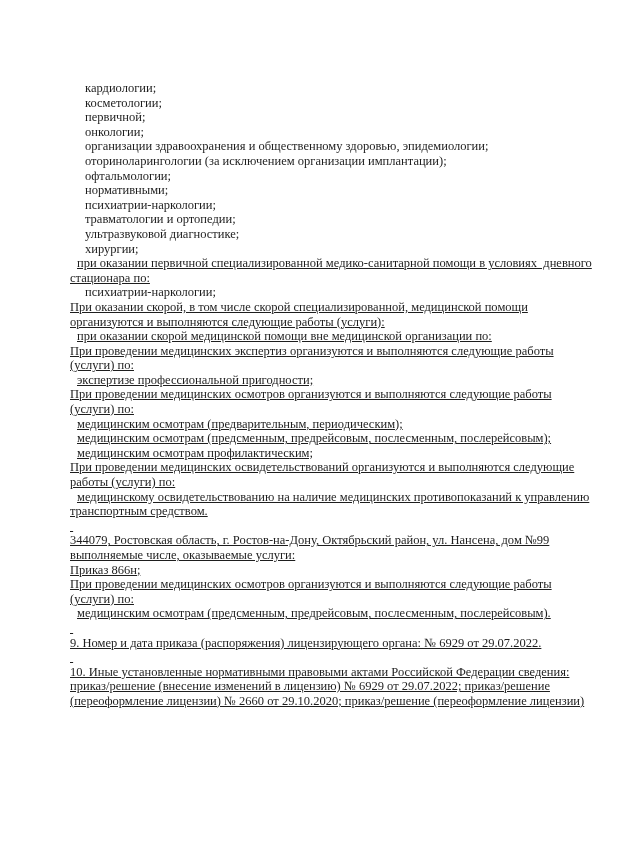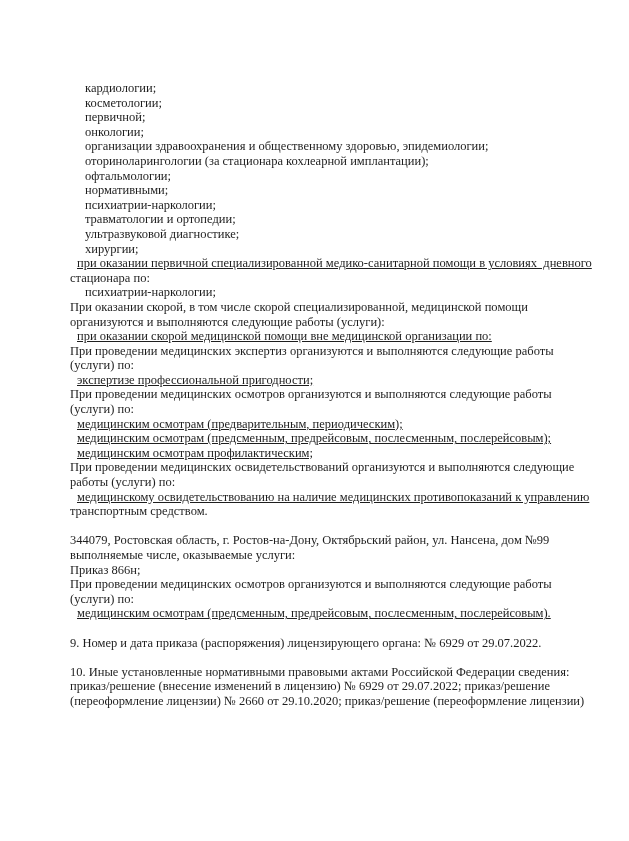--- a/index.html
+++ b/index.html
@@ -22,35 +22,35 @@
     width: 538px;
     font-size: 12.5px;
     line-height: 14.6px;
     color: #1e1e1e;
     margin-top: 28px;
   }
   .line {
     white-space: pre;
     min-height: 14.6px;
   }
-  .indent-0 { padding-left: 0; }
+  .indent-0 { padding-left: 0; text-decoration: underline; }
   .indent-1 { padding-left: 7px; text-decoration: underline; }
   .indent-2 { padding-left: 15px; }
 </style>
 </head>
 <body>
 
 <div class="page">
   <div class="doc-text" style="color: rgb(30, 30, 30);">
       <div class="line indent-2">кардиологии;</div>
       <div class="line indent-2">косметологии;</div>
       <div class="line indent-2">первичной;</div>
       <div class="line indent-2">онкологии;</div>
       <div class="line indent-2">организации здравоохранения и общественному здоровью, эпидемиологии;</div>
-      <div class="line indent-2">оториноларингологии (за стационара кохлеарной имплантации);</div>
+      <div class="line indent-2">оториноларингологии (за исключением организации имплантации);</div>
       <div class="line indent-2">офтальмологии;</div>
       <div class="line indent-2">нормативными;</div>
       <div class="line indent-2">психиатрии-наркологии;</div>
       <div class="line indent-2">травматологии и ортопедии;</div>
       <div class="line indent-2">ультразвуковой диагностике;</div>
       <div class="line indent-2">хирургии;</div>
       <div class="line indent-1">при оказании первичной специализированной медико-санитарной помощи в условиях  дневного</div>
       <div class="line indent-0">стационара по:</div>
       <div class="line indent-2">психиатрии-наркологии;</div>
       <div class="line indent-0">При оказании скорой, в том числе скорой специализированной, медицинской помощи</div>

